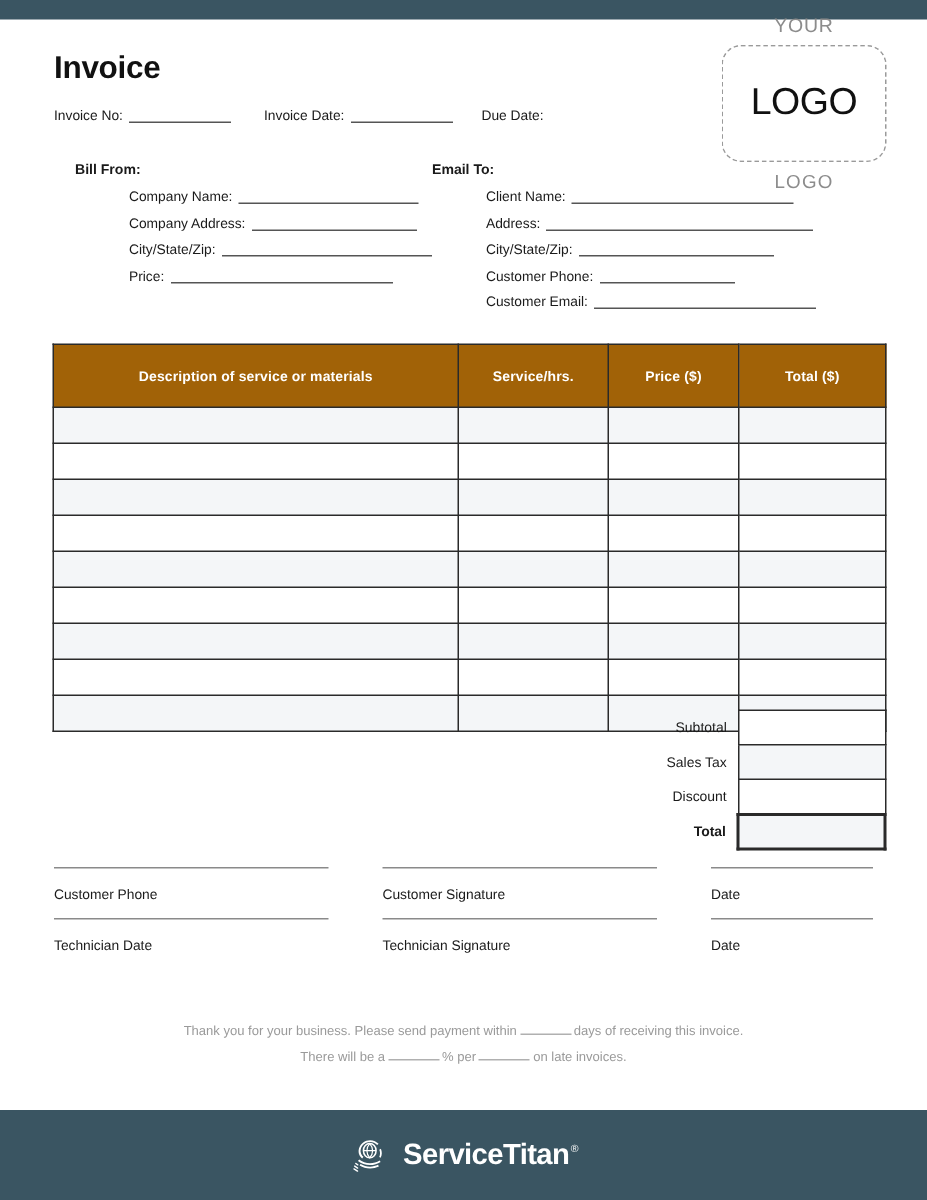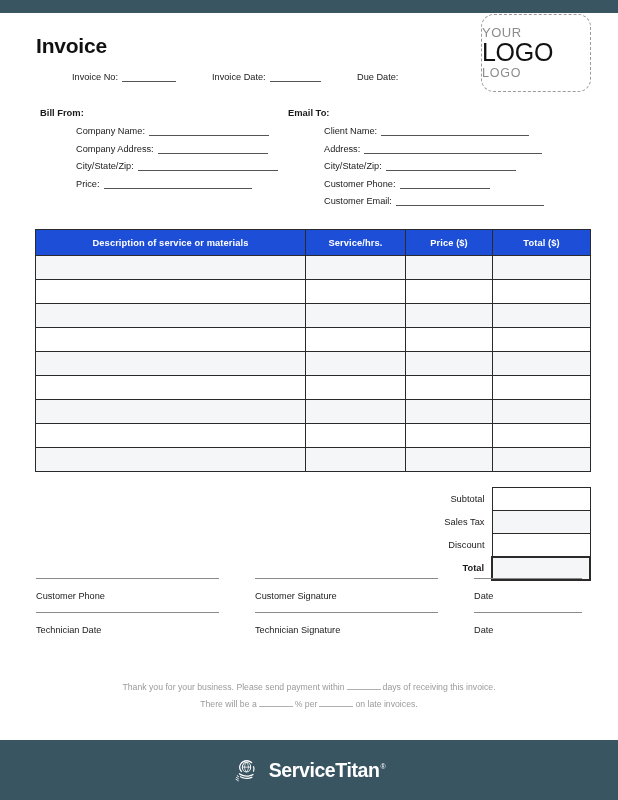--- a/index.html
+++ b/index.html
@@ -39,83 +39,84 @@
     position: absolute; left: 36px; top: 34px;
     font-size: 21px; font-weight: bold; color: #111;
     letter-spacing: -0.2px;
   }
   .meta-row {
     position: absolute; left: 36px; top: 72px;
     width: 440px; font-size: 9.2px; color: #1a1a1a;
     display: flex;
   }
   .meta-item { display: flex; align-items: flex-end; white-space: nowrap; }
-  .meta-item .lbl { margin-right: 4px; margin-left: 36px; }
+  .meta-item .lbl { margin-right: 4px; }
   .blank-line {
     display: inline-block; border-bottom: 1px solid #555;
     height: 9px;
   }
   .m1 { width: 140px; }
   .m2 { width: 145px; }
   .m3 { width: 0; }
 
   
   .logo-box {
-    position: absolute; left: 481px; top: 14px;
+    position: absolute; left: 481px; top: 30px;
     width: 110px; height: 78px;
     border: 1.3px dashed #9a9a9a; border-radius: 13px;
     display: flex; flex-direction: column;
-    align-items: flex-start; justify-content: center;
+    align-items: center; justify-content: center;
     line-height: 1;
+    gap: 32px;
   }
   .logo-your { font-size: 13px; color: #8c8c8c; letter-spacing: 0.5px; }
   .logo-main {
     font-size: 25px; color: #111; letter-spacing: -0.3px;
     margin: 1px 0 2px 0; font-weight: 400;
   }
   .logo-here { font-size: 12.5px; color: #8c8c8c; letter-spacing: 0.8px; }
 
   
   .bill {
     position: absolute; font-size: 9.2px; color: #1a1a1a;
   }
-  .bill-from { left: 40px; top: 107px; width: 250px; }
+  .bill-from { left: 50px; top: 107px; width: 250px; }
   .bill-to   { left: 288px; top: 107px; width: 258px; }
   .bill h3 { font-size: 9.4px; font-weight: bold; margin-bottom: 8px; }
   .bill-line {
     display: flex; align-items: flex-end;
     margin-bottom: 7.5px; white-space: nowrap; margin-left: 36px;
   }
   .bill-line .lbl { margin-right: 4px; }
 
   
   .tbl {
     position: absolute; left: 35px; top: 229px;
     width: 555px; border-collapse: collapse;
     table-layout: fixed;
   }
   .tbl th {
-    background: #1d4ed8; color: #fff;
+    background: #a16207; color: #fff;
     font-size: 9.3px; font-weight: bold;
-    height: 26px; border: 1.4px solid #2a2a2a;
+    height: 42px; border: 1.4px solid #2a2a2a;
     text-align: center; letter-spacing: 0.1px;
   }
   .tbl td {
     height: 24px; border: 1.4px solid #2a2a2a;
     background: #ffffff;
   }
   .tbl tr.alt td { background: #f4f6f8; }
   .col-desc  { width: 270px; }
   .col-svc   { width: 100px; }
   .col-price { width: 87px; }
   .col-total { width: 98px; }
 
   
   .totals {
-    position: absolute; left: 35px; top: 487px;
+    position: absolute; left: 35px; top: 473px;
     width: 555px; border-collapse: collapse; table-layout: fixed;
   }
   .totals td { height: 23px; font-size: 9.3px; color: #1a1a1a; }
   .totals td.spacer { width: 372px; border: none; background: transparent; }
   .totals td.lbl {
     width: 85px; text-align: right; padding-right: 7px;
     border: none; background: transparent;
   }
   .totals td.val {
     width: 98px; border: 1.4px solid #2a2a2a; background: #ffffff;

